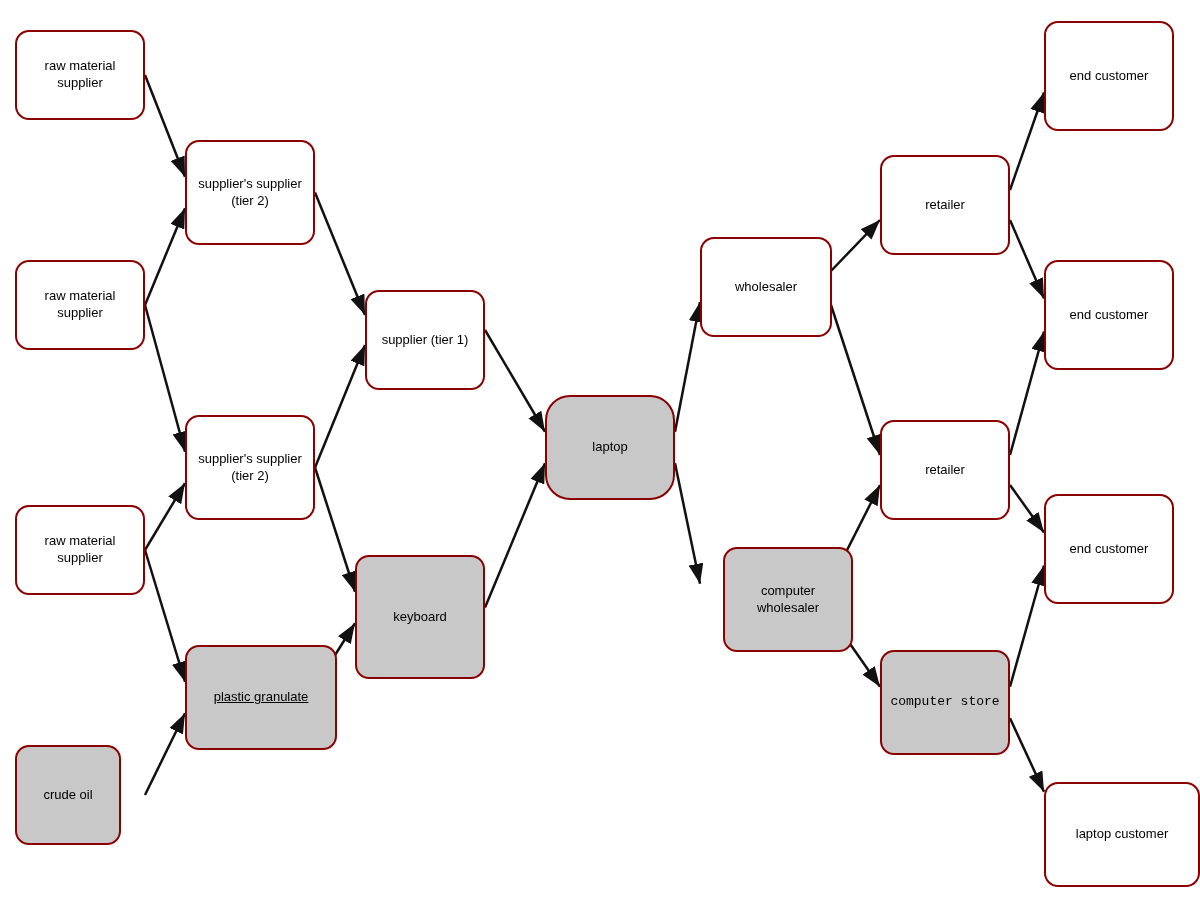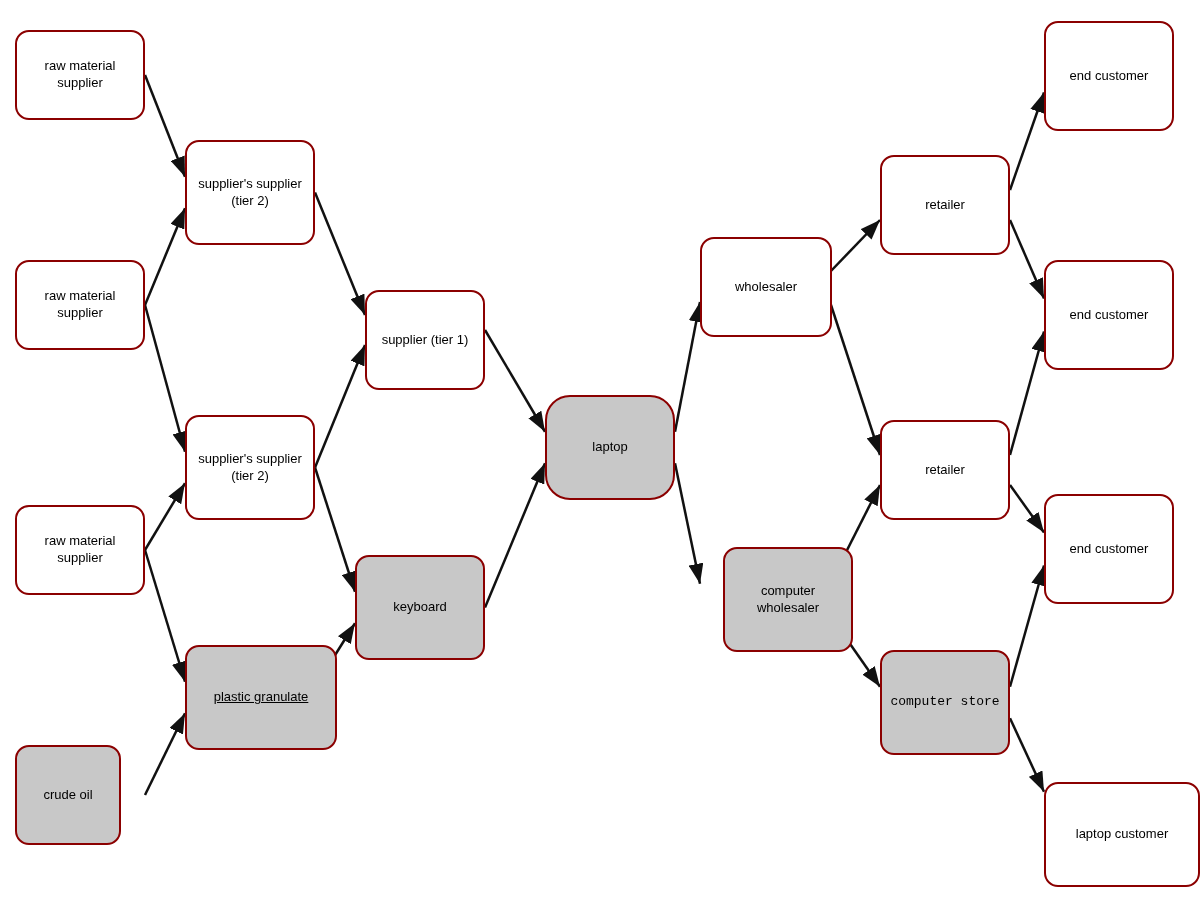--- a/index.html
+++ b/index.html
@@ -85,21 +85,21 @@
     <div class="node" style="left: 185px; top: 140px; width: 130px; height: 105px;">supplier's
 supplier
 (tier 2)</div>
     <div class="node" style="left: 185px; top: 415px; width: 130px; height: 105px;">supplier's
 supplier
 (tier 2)</div>
     <div class="node gray" style="left: 185px; top: 645px; width: 152px; height: 105px; text-decoration: underline;">plastic
 granulate</div>
     <div class="node" style="left: 365px; top: 280px; width: 120px; height: 100px; margin-top: 10px;">supplier
 (tier 1)</div>
-    <div class="node gray" style="left: 355px; top: 555px; width: 130px; height: 105px;">keyboard</div>
+    <div class="node gray" style="left: 355px; top: 555px; width: 130px; height: 124px;">keyboard</div>
     <div class="node gray" style="left: 545px; top: 395px; width: 130px; height: 105px; border-radius: 25px;">laptop</div>
     <div class="node" style="left: 700px; top: 237px; width: 132px; height: 100px;">wholesaler</div>
     <div class="node gray" style="left: 700px; top: 547px; width: 130px; height: 105px; margin-left: 23px;">computer
 wholesaler</div>
     <div class="node" style="left: 880px; top: 155px; width: 130px; height: 100px;">retailer</div>
     <div class="node" style="left: 880px; top: 420px; width: 130px; height: 100px;">retailer</div>
     <div class="node gray" style="left: 880px; top: 650px; width: 130px; height: 105px; font-family: Liberation Mono, monospace;">computer
 store</div>
     <div class="node" style="left: 1044px; top: 21px; width: 130px; height: 110px;">end customer</div>
     <div class="node" style="left: 1044px; top: 260px; width: 130px; height: 110px;">end customer</div>

